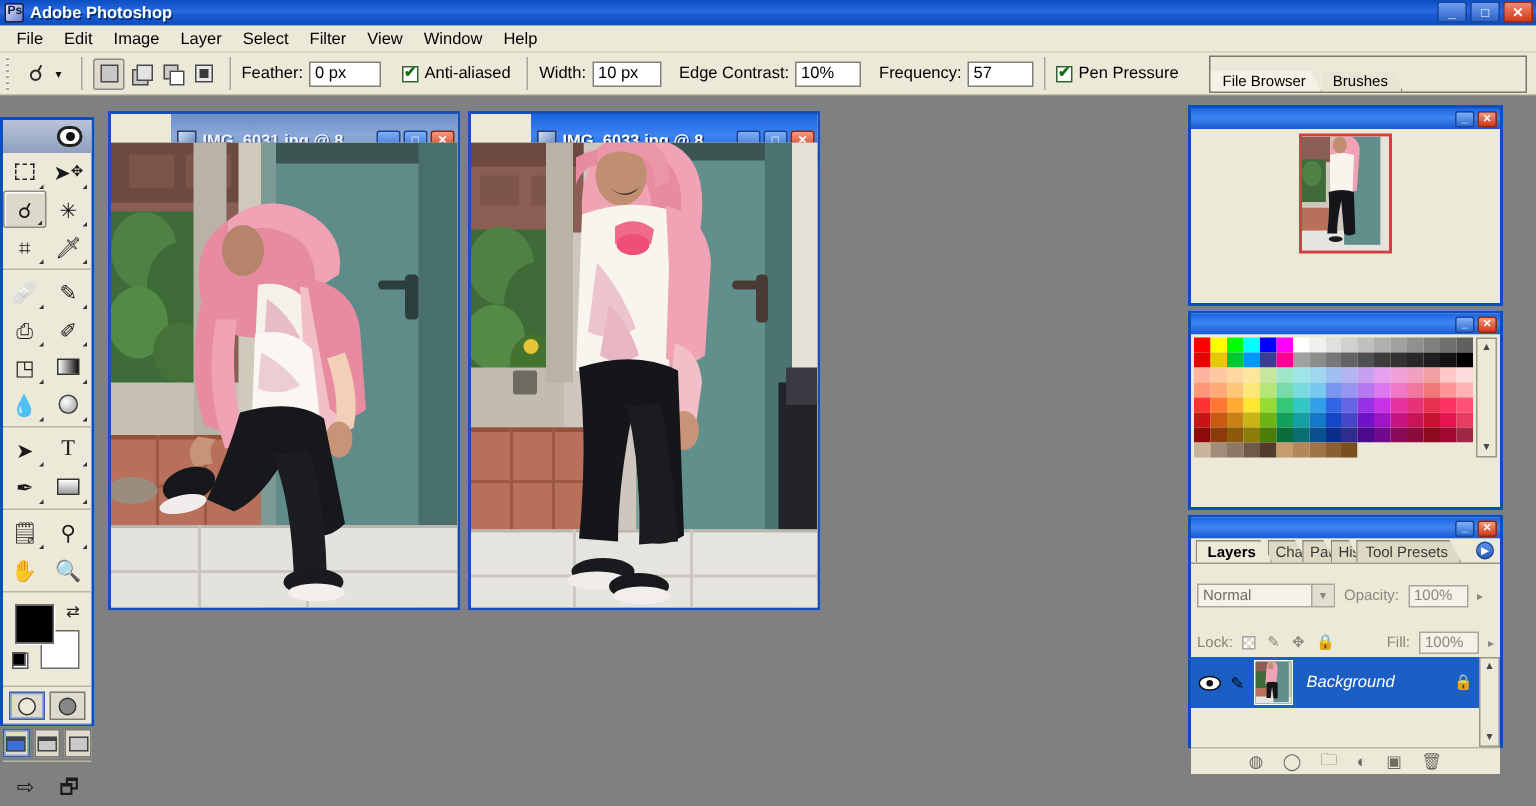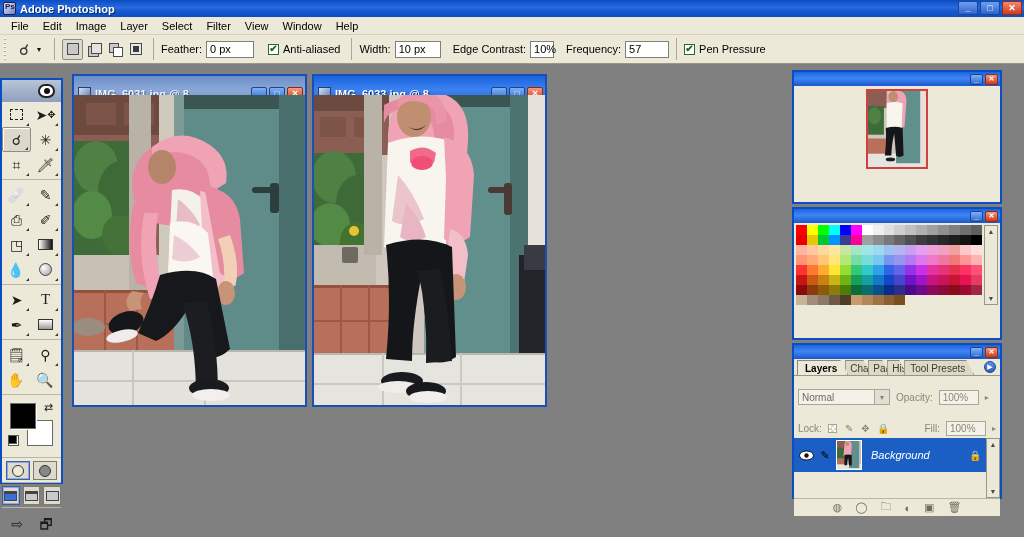--- a/index.html
+++ b/index.html
@@ -95,21 +95,21 @@
   #defico:after{content:"";position:absolute;left:-1px;top:-1px;width:7px;height:7px;background:#000;border:1px solid #555;}
   .mode-row{display:flex;justify-content:center;gap:3px;margin-top:3px;}
   .mrbtn{width:24px;height:19px;border:1px solid #7b7b74;background:#dedbce;display:flex;align-items:center;justify-content:center;}
   .mrbtn.on{border-color:#3a5fa8;box-shadow:inset 0 0 0 1px #8fa8d8;}
   .circ{width:12px;height:12px;border-radius:50%;border:1px solid #333;background:#ece9d8;}
   .circf{width:12px;height:12px;border-radius:50%;background:#888;border:1px solid #333;}
   .sm{width:13px;height:10px;border:1px solid #444;background:#c9c9c9;}
   .sm.b{border-top-width:3px;}
   
   .docwin{position:absolute;border:2px solid #1a4fb8;background:#ece9d8;}
-  .doctitle{height:35px;display:flex;align-items:center;padding:0 2px 0 4px;}
+  .doctitle{height:35px;display:flex;align-items:center;padding:0 2px 0 4px;margin-left:40px;}
   .doctitle.active{background:linear-gradient(180deg,#1963e0,#3d82f0 40%,#1757cf);}
   .doctitle.inactive{background:linear-gradient(180deg,#6b8fc9,#8aa7d6 40%,#6d90c7);}
   .doc-ico{width:13px;height:13px;background:linear-gradient(135deg,#cfe2f5,#5878b8);
     border:1px solid #2b3f66;margin-right:4px;}
   .doc-name{color:#fff;font-size:11px;font-weight:bold;text-shadow:1px 1px 0 #11346e;flex:1;
     white-space:nowrap;overflow:hidden;}
   .doc-name.inactive{text-shadow:1px 1px 0 #44618f;color:#eef3fb;}
   .dbtns{display:flex;gap:2px;}
   .dbtn{width:16px;height:14px;border:1px solid #1c4490;border-radius:2px;color:#fff;font-size:8px;
     font-weight:bold;display:flex;align-items:center;justify-content:center;
@@ -220,30 +220,36 @@
   <div style="width:14px"></div>
   <div class="ckwrap">
     <div class="chk">✔</div>
     <span class="olabel">Anti-aliased</span>
   </div>
   <div class="vdiv"></div>
   <span class="olabel">Width:</span>
   <div class="ofield" style="width:46px">10 px</div>
   <div style="width:12px"></div>
   <span class="olabel">Edge Contrast:</span>
-  <div class="ofield" style="width:24px">10%</div>
+  <div class="ofield" style="width:44px">10%</div>
   <div style="width:12px"></div>
   <span class="olabel">Frequency:</span>
   <div class="ofield" style="width:44px">57</div>
   <div class="vdiv"></div>
   <div class="ckwrap">
     <div class="chk">✔</div>
     <span class="olabel">Pen Pressure</span>
   </div>
 
+  <div id="palette-well">
+    <div class="pwtabs">
+      <div class="pwtab act">File Browser</div>
+      <div class="pwtab">Brushes</div>
+    </div>
+  </div>
 </div>
 
 <div id="toolbox">
   <div id="tb-head">
     <div class="eyeglyph"></div>
   </div>
   <div class="tgrid">
     <div class="tool">
         <span style="border:1px dashed #222;width:13px;height:11px;display:block"></span>
         <i class="corner"></i>

